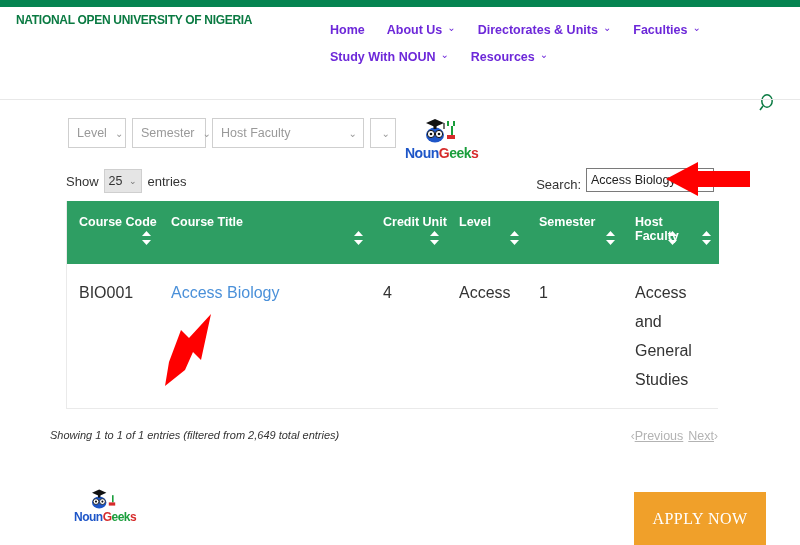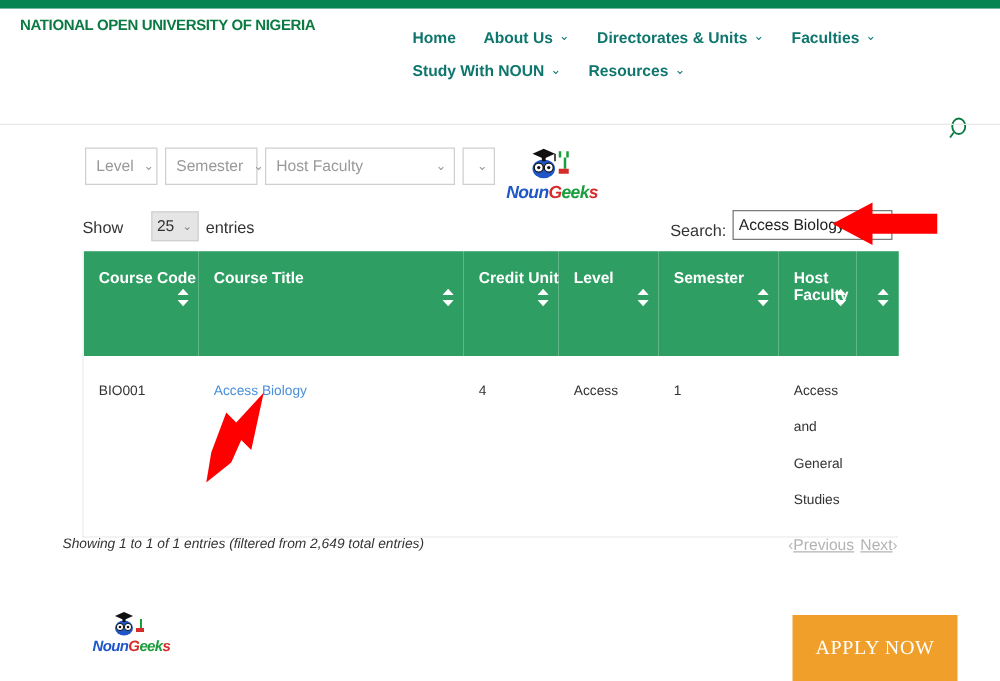--- a/index.html
+++ b/index.html
@@ -53,28 +53,27 @@
     white-space: nowrap;
   }
 
   .nav {
     position: absolute;
     left: 330px; top: 16px;
     width: 440px;
   }
   .nav-row { display: flex; align-items: center; margin-bottom: 13px; }
   .nav-item {
-    color: #0f766e;
+    color: #6d28d9;
     font-size: 12.5px;
     font-weight: bold;
     margin-right: 22px;
     white-space: nowrap;
     cursor: pointer;
     display: flex;
-    align-items: center;
     font-family: "Liberation Sans", sans-serif;
   }
   .nav-item .caret {
     margin-left: 5px;
     font-size: 10px;
     font-weight: normal;
     line-height: 1;
   }
 
   .search-icon-top {
@@ -127,37 +126,36 @@
     text-align: center;
     pointer-events: none;
   }
   .ng-word {
     font-size: 14px;
     font-weight: bold;
     letter-spacing: -0.5px;
     line-height: 1;
     margin-top: -1px;
     font-family: "Liberation Sans", sans-serif;
-    font-style: italic;
   }
   .ng-word .c1 { color: #1e56c8; }
   .ng-word .c2 { color: #d62b2b; }
   .ng-word .c3 { color: #1a9e3c; }
   .ng-word .c4 { color: #d62b2b; }
 
   
   .show-entries {
     position: absolute;
     left: 66px; top: 169px;
     display: flex;
     align-items: center;
     font-size: 13px;
     color: #333333;
   }
-  .show-entries .lbl { margin-right: 22px; }
+  .show-entries .lbl { margin-right: 5px; }
   .entries-sel {
     width: 38px; height: 24px;
     border: 1px solid #cfcfcf;
     background: #e5e5e5;
     font-size: 12.5px;
     color: #333333;
     display: flex;
     align-items: center;
     justify-content: space-between;
     padding: 0 4px;
@@ -196,33 +194,33 @@
   }
   table { border-collapse: collapse; width: 100%; table-layout: fixed; }
   thead th {
     background: #2e9e63;
     color: #ffffff;
     font-size: 12.5px;
     font-weight: bold;
     text-align: left;
     padding: 14px 0 14px 12px;
     vertical-align: top;
-    height: 84px;
+    height: 63px;
     position: relative;
     cursor: pointer;
     font-family: "Liberation Sans", sans-serif;
   }
   thead th .sort {
     position: absolute;
     right: 8px; top: 30px;
     width: 9px; height: 14px;
     display: block;
   }
   tbody td {
-    font-size: 11px;
+    font-size: 16px;
     color: #333333;
     padding: 14px 0 14px 12px;
     vertical-align: top;
     background: #ffffff;
     line-height: 29px;
   }
   tbody tr { height: 128px; }
   .link {
     color: #4a90d9;
     text-decoration: none;

